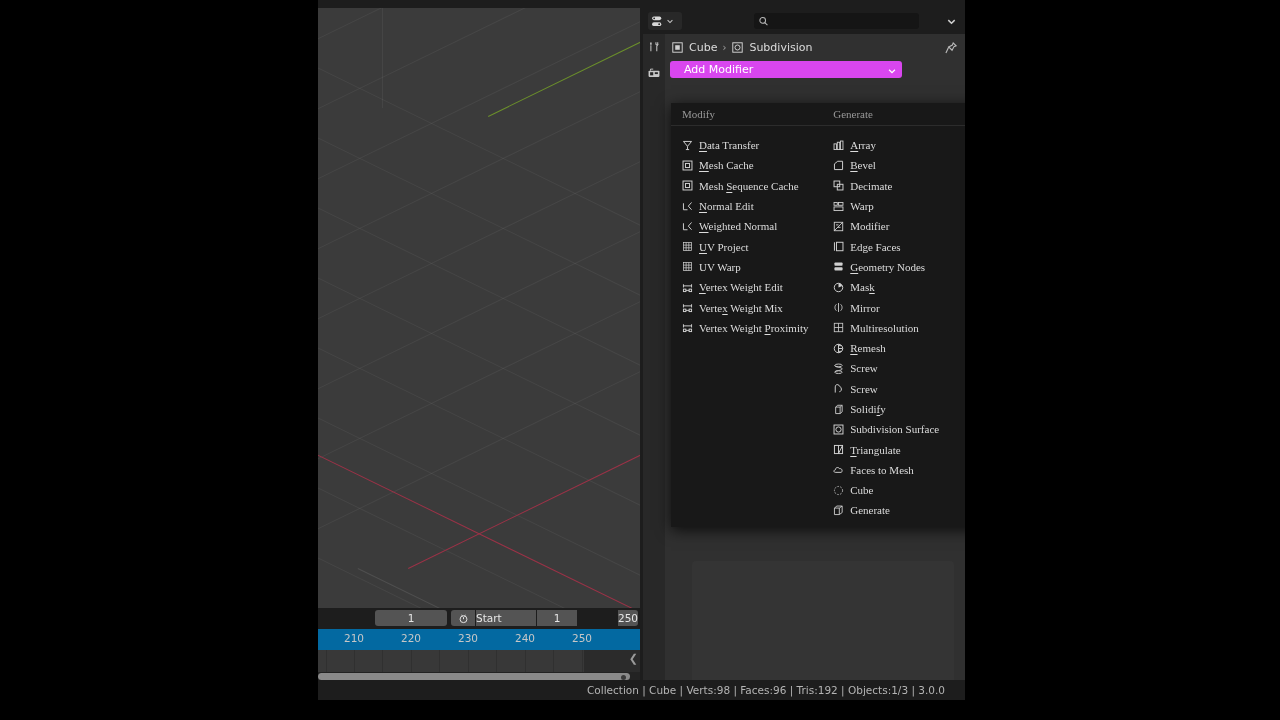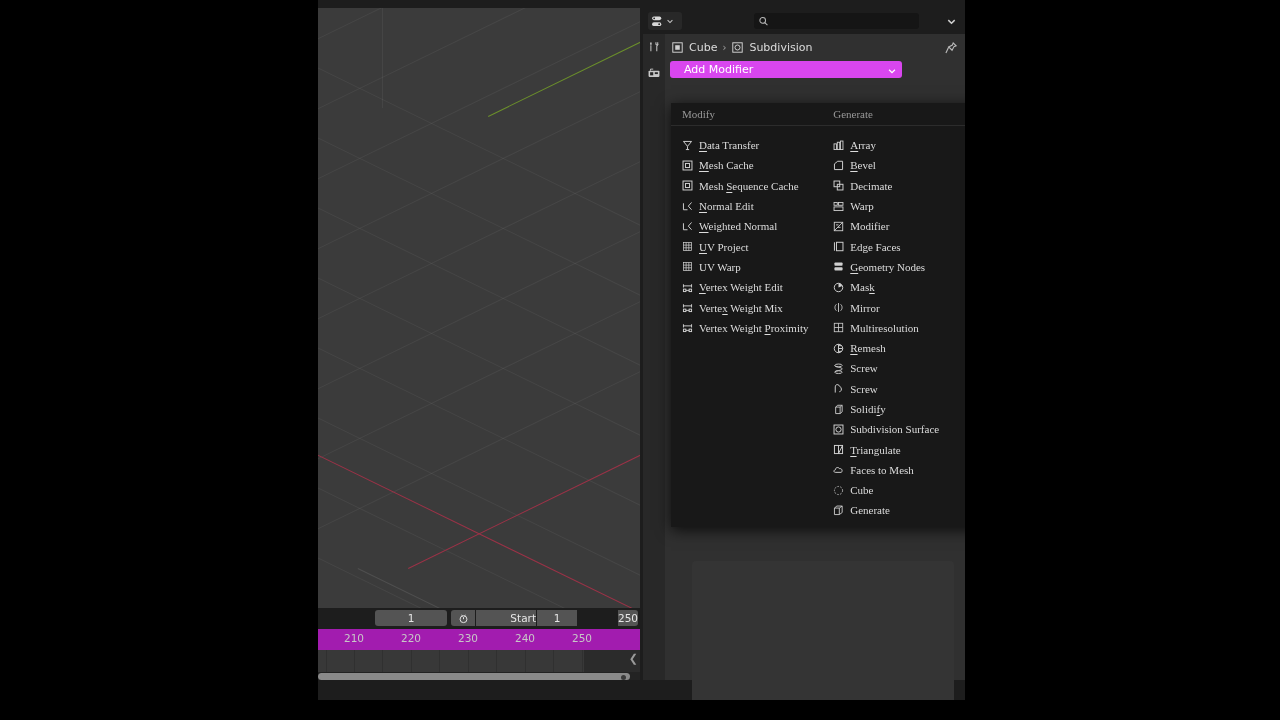--- a/index.html
+++ b/index.html
@@ -76,21 +76,21 @@
     position: absolute;
     height: 16px; top: 2px;
     background: #545454;
     color: #e6e6e6;
     font-size: 10.5px;
     line-height: 16px;
   }
   #tl-ruler {
     position: absolute; left: 0; top: 21px;
     width: 322px; height: 21px;
-    background: #a21caf;
+    background: #0369a1;
   }
   #tl-ruler .tick {
     position: absolute;
     top: 3px;
     font-size: 10.5px;
     color: #c7c7c7;
     transform: translateX(-50%);
   }
   #tl-body {
     position: absolute; left: 0; top: 42px;
@@ -325,21 +325,21 @@
       <div id="tl-header">
         <div class="tl-field" style="left:57px; width:72px;">1</div>
         <div class="tl-seg" style="left:133px; width:24px; border-radius:3px 0 0 3px; display:flex; align-items:center; justify-content:center;">
           <svg width="11" height="11" viewBox="0 0 16 16" fill="none" stroke="#e6e6e6" stroke-width="1.4">
             <circle cx="8" cy="9" r="5"></circle>
             <path d="M8 9 L8 6"></path>
               <path d="M5 3 L7 4.5"></path>
               <path d="M11 3 L9 4.5"></path>
           </svg>
         </div>
-        <div class="tl-seg" style="left:158px; width:60px; text-align:right;">Start</div>
+        <div class="tl-seg" style="left:158px; width:60px; text-align:left;">Start</div>
         <div class="tl-seg" style="left:219px; width:40px; text-align:center;">1</div>
         <div class="tl-seg" style="left:261px; width:38px; text-align:center;margin-top:25px;">End</div>
         <div class="tl-seg" style="left:300px; width:20px; text-align:center; border-radius:0 3px 3px 0;">250</div>
       </div>
       <div id="tl-ruler">
         <span class="tick" style="left:36px;">210</span>
         <span class="tick" style="left:93px;">220</span>
         <span class="tick" style="left:150px;">230</span>
         <span class="tick" style="left:207px;">240</span>
         <span class="tick" style="left:264px;">250</span>
@@ -445,20 +445,23 @@
             <svg width="10" height="10" viewBox="0 0 12 12">
               <path d="M2.5 4.5 L6 8 L9.5 4.5" fill="none" stroke="#ffffff" stroke-width="1.5"></path>
             </svg>
           </span>
         </div>
 
         <div id="props-panel-area"></div>
       </div>
     </div>
 
+    <div id="statusbar">
+      <span>Collection | Cube | Verts:98 | Faces:96 | Tris:192 | Objects:1/3 | 3.0.0</span>
+    </div>
 
     <div id="modifier-menu">
       <div class="cols">
 
         <div class="col">
           <div class="col-title">Modify</div>
           <div class="col-rule"></div>
           <div class="items">
             <div class="mi">
               <span class="ico">

